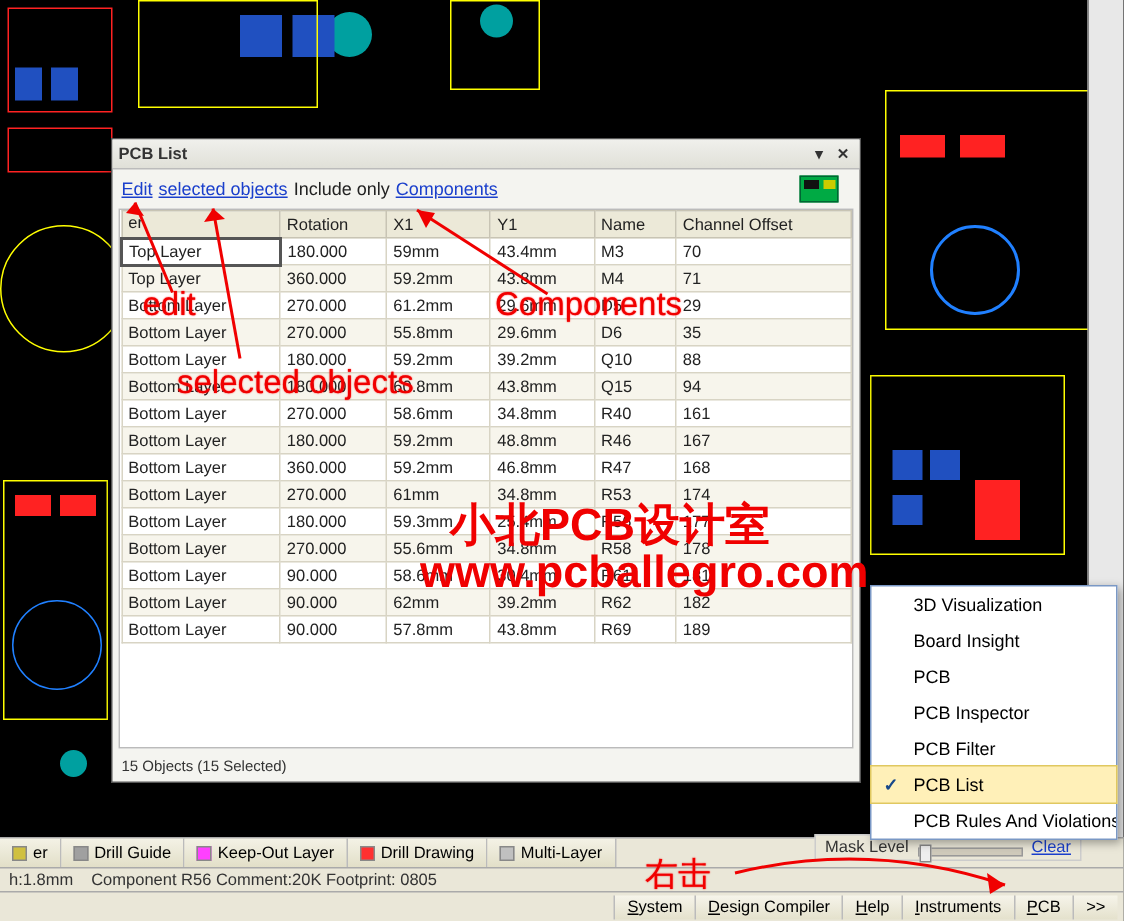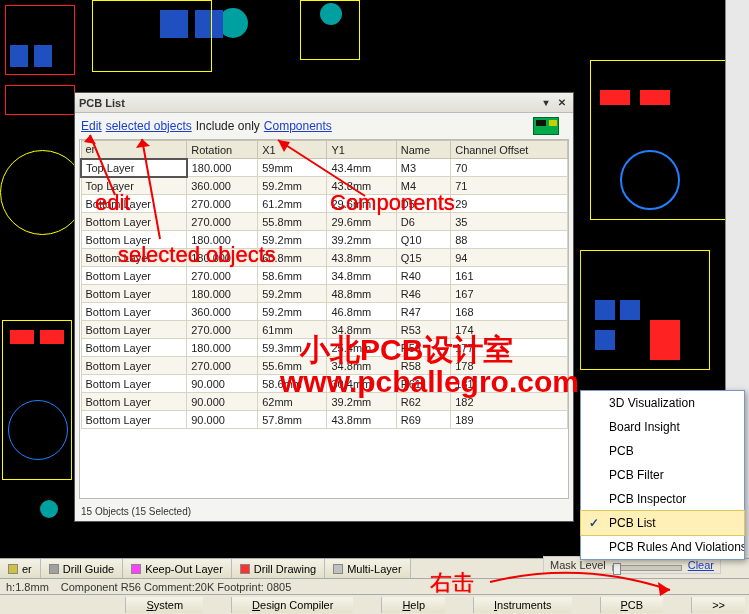--- a/index.html
+++ b/index.html
@@ -42,21 +42,21 @@
 
 .tabs-strip { position: absolute; left: 0; right: 0; bottom: 36px; height: 20px; background: #eae7d8; border-top: 1px solid #aaa; display: flex; align-items: center; font-size: 11px; overflow: hidden; }
 .layer-tab { display: flex; align-items: center; gap: 4px; padding: 0 8px; border-right: 1px solid #bbb; height: 100%; background: linear-gradient(#f4f2e6,#e2dfc8); }
 .swatch { width: 10px; height: 10px; border: 1px solid #888; }
 
 
 .statusbar { position: absolute; left: 0; right: 0; bottom: 20px; height: 16px; background: #eae7d8; border-top: 1px solid #aaa; font-size: 11px; color: #333; display: flex; align-items: center; padding: 0 6px; gap: 12px; }
 
 
 .bottombar { position: absolute; left: 0; right: 0; bottom: 0; height: 20px; background: #eae7d8; border-top: 1px solid #aaa; display: flex; align-items: center; justify-content: flex-end; font-size: 11px; gap: 0; padding-right: 4px; }
-.bottombar .bbtn { padding: 2px 20px; border-left: 1px solid #bbb; background: linear-gradient(#f6f4ea,#e4e1cc); cursor: pointer; margin-left: 28px; }
+.bottombar .bbtn { padding: 2px 8px; border-left: 1px solid #bbb; background: linear-gradient(#f6f4ea,#e4e1cc); cursor: pointer; }
 .bottombar .bbtn u { text-decoration: underline; }
 .masklevel { position: absolute; right: 28px; bottom: 40px; display: flex; align-items: flex-end; gap: 6px; font-size: 11px; color: #333; background: #eae7d8; padding: 2px 6px; border: 1px solid #ccc; }
 .masklevel .slider { width: 70px; height: 6px; background: #cfcabb; border: 1px solid #999; position: relative; }
 .masklevel .thumb { position: absolute; left: 0; top: -3px; width: 8px; height: 12px; background: #eee; border: 1px solid #888; }
 
 
 .ctx-menu { position: absolute; right: 4px; top: 390px; width: 165px; background: #fff; border: 1px solid #7a98c5; box-shadow: 2px 2px 6px rgba(0,0,0,0.35); font-size: 12px; }
 .ctx-item { padding: 5px 10px 5px 28px; position: relative; cursor: pointer; white-space: nowrap; overflow: hidden; }
 .ctx-item.selected { background: #fff0b8; border: 1px solid #e0c860; margin: -1px; }
 .ctx-item .check { position: absolute; left: 8px; top: 5px; color: #18488a; font-weight: bold; }
@@ -297,22 +297,22 @@
     <div class="bbtn"><u>H</u>elp</div>
     <div class="bbtn"><u>I</u>nstruments</div>
     <div class="bbtn"><u>P</u>CB</div>
     <div class="bbtn">&gt;&gt;</div>
   </div>
 
 <div class="ctx-menu" id="ctx-menu">
     <div class="ctx-item"><span>3D Visualization</span></div>
     <div class="ctx-item"><span>Board Insight</span></div>
     <div class="ctx-item"><span>PCB</span></div>
+    <div class="ctx-item"><span>PCB Inspector</span></div>
     <div class="ctx-item"><span>PCB Filter</span></div>
-    <div class="ctx-item"><span>PCB Inspector</span></div>
     <div class="ctx-item selected"><span class="check">✓</span><span>PCB List</span></div>
     <div class="ctx-item"><span>PCB Rules And Violations</span></div>
   </div>
 
 <svg class="arrow-svg" style="left:80px;top:130px;width:60px;height:70px">
     <line x1="35" y1="65" x2="10" y2="5"></line>
     <polygon points="10,5 16,14 4,12"></polygon>
   </svg>
 <div class="annot" style="left:95px;top:190px">edit</div>
 

